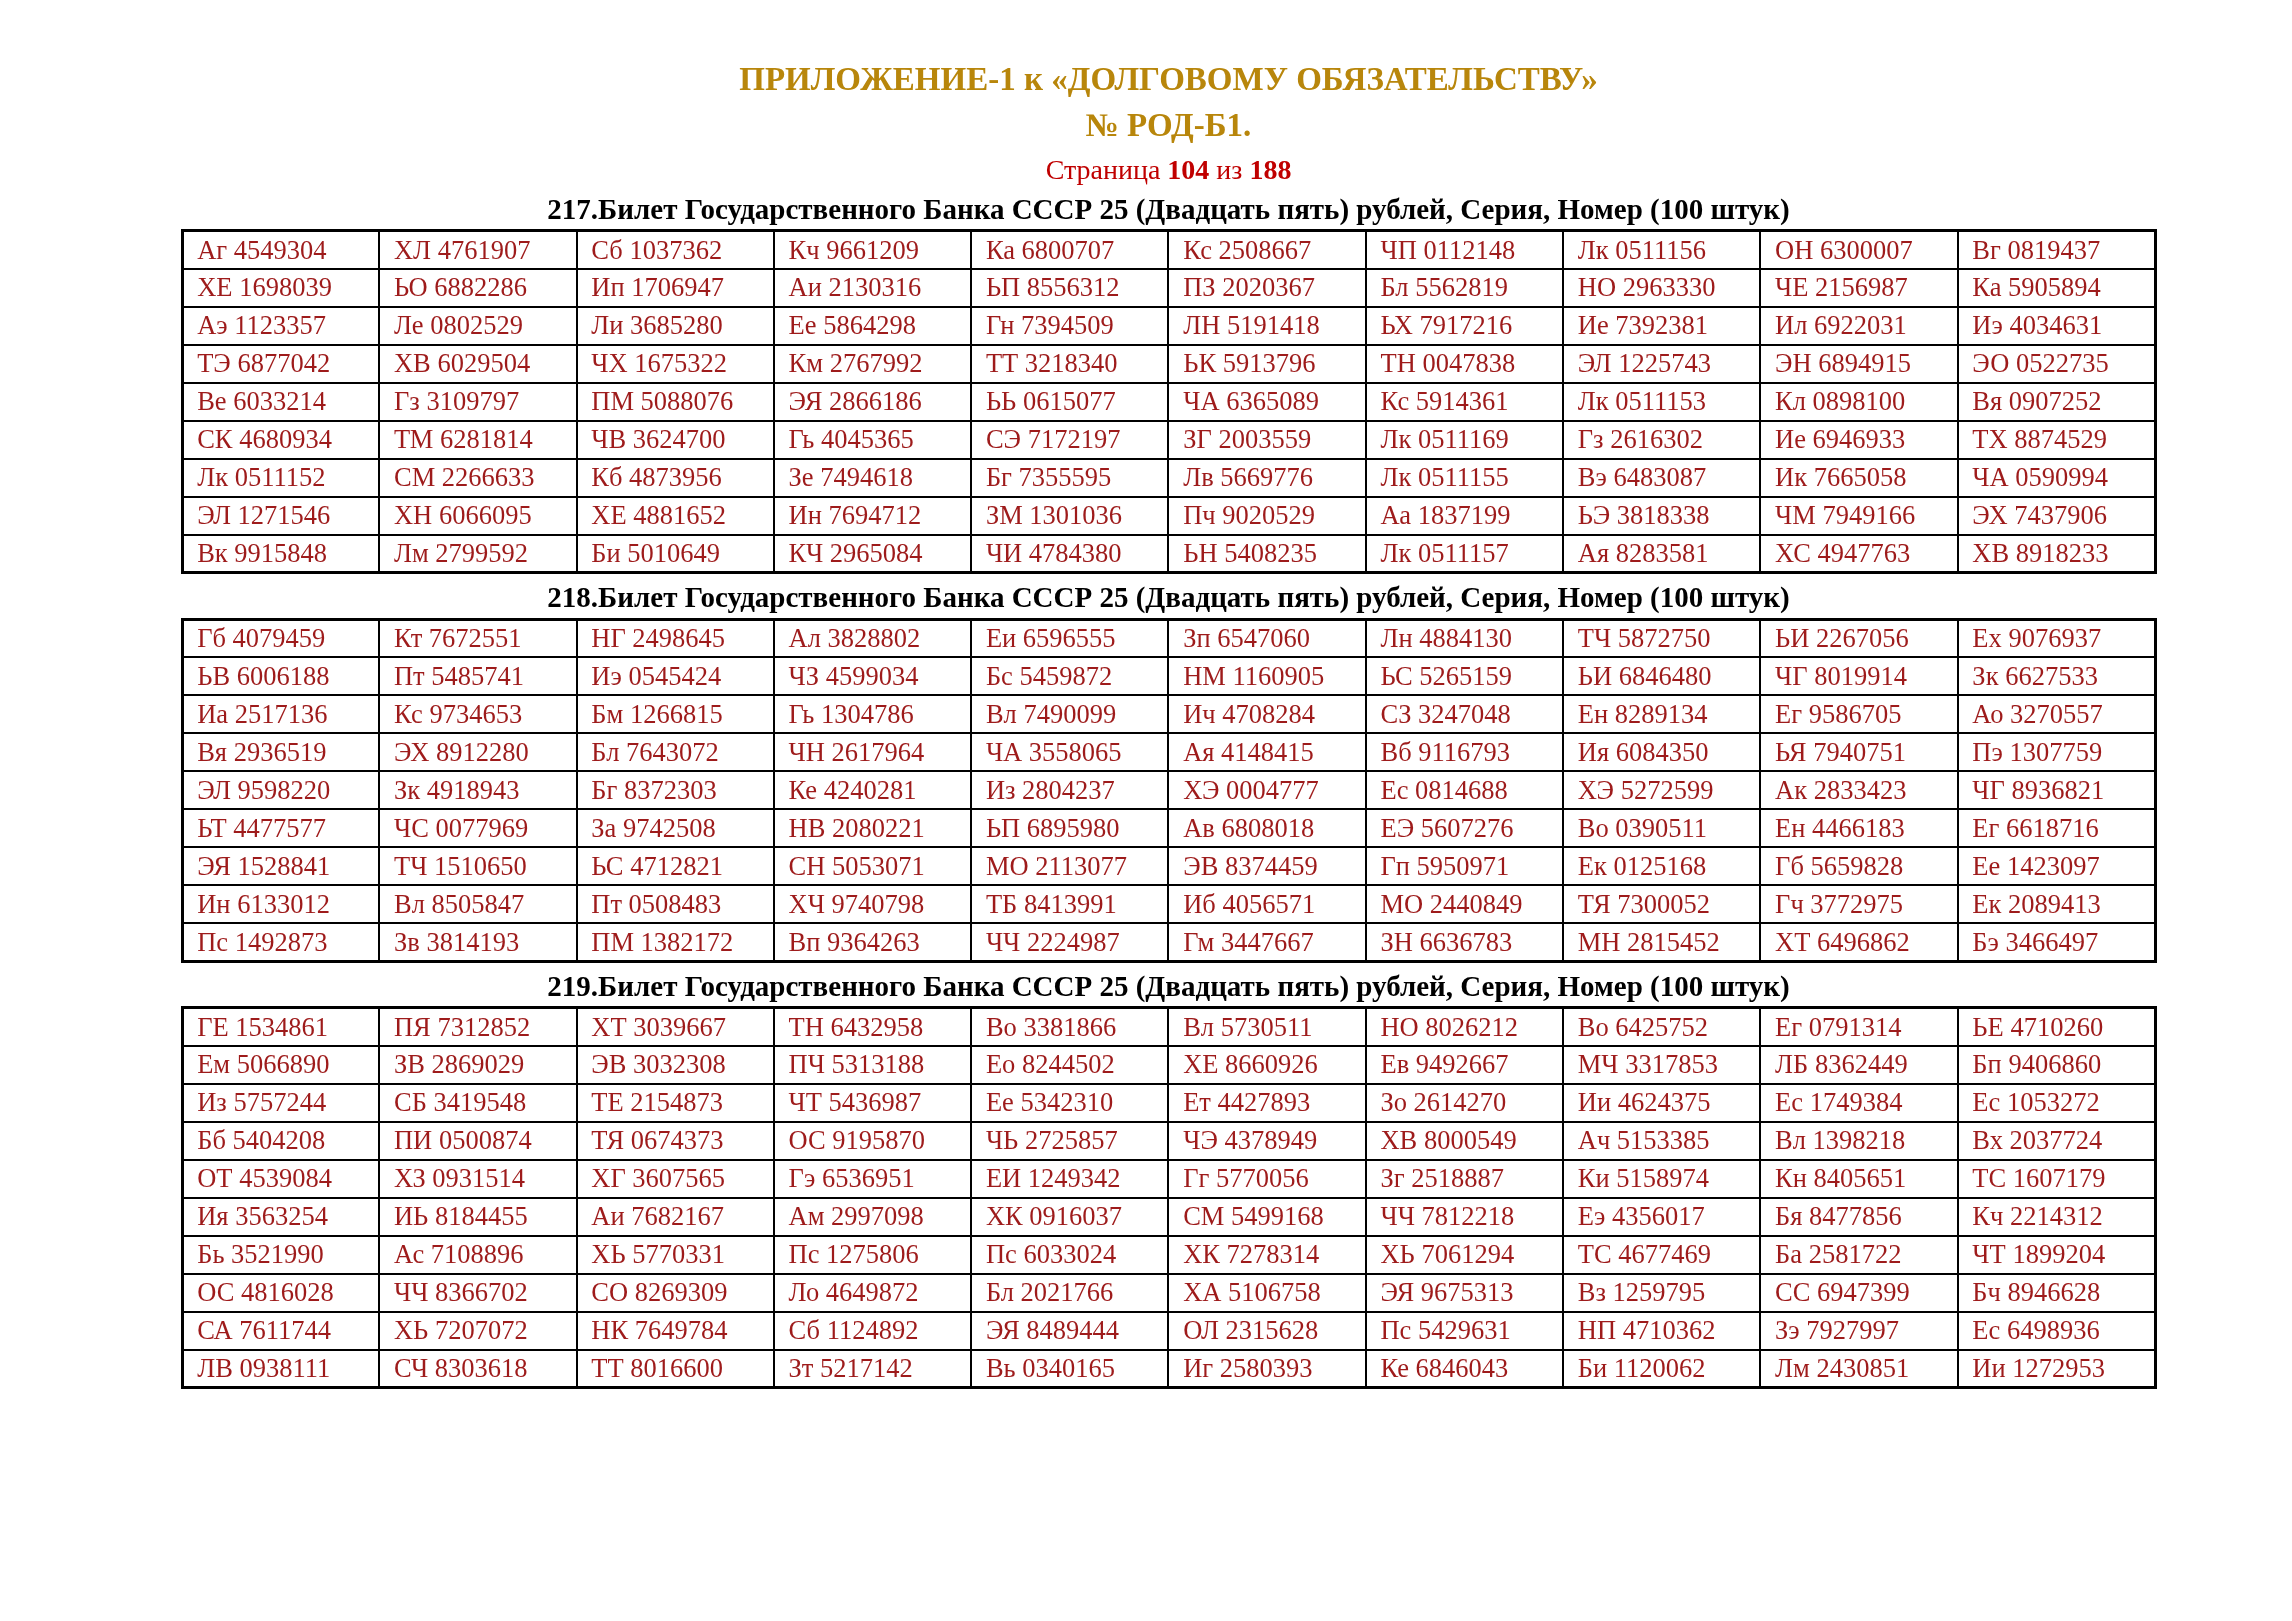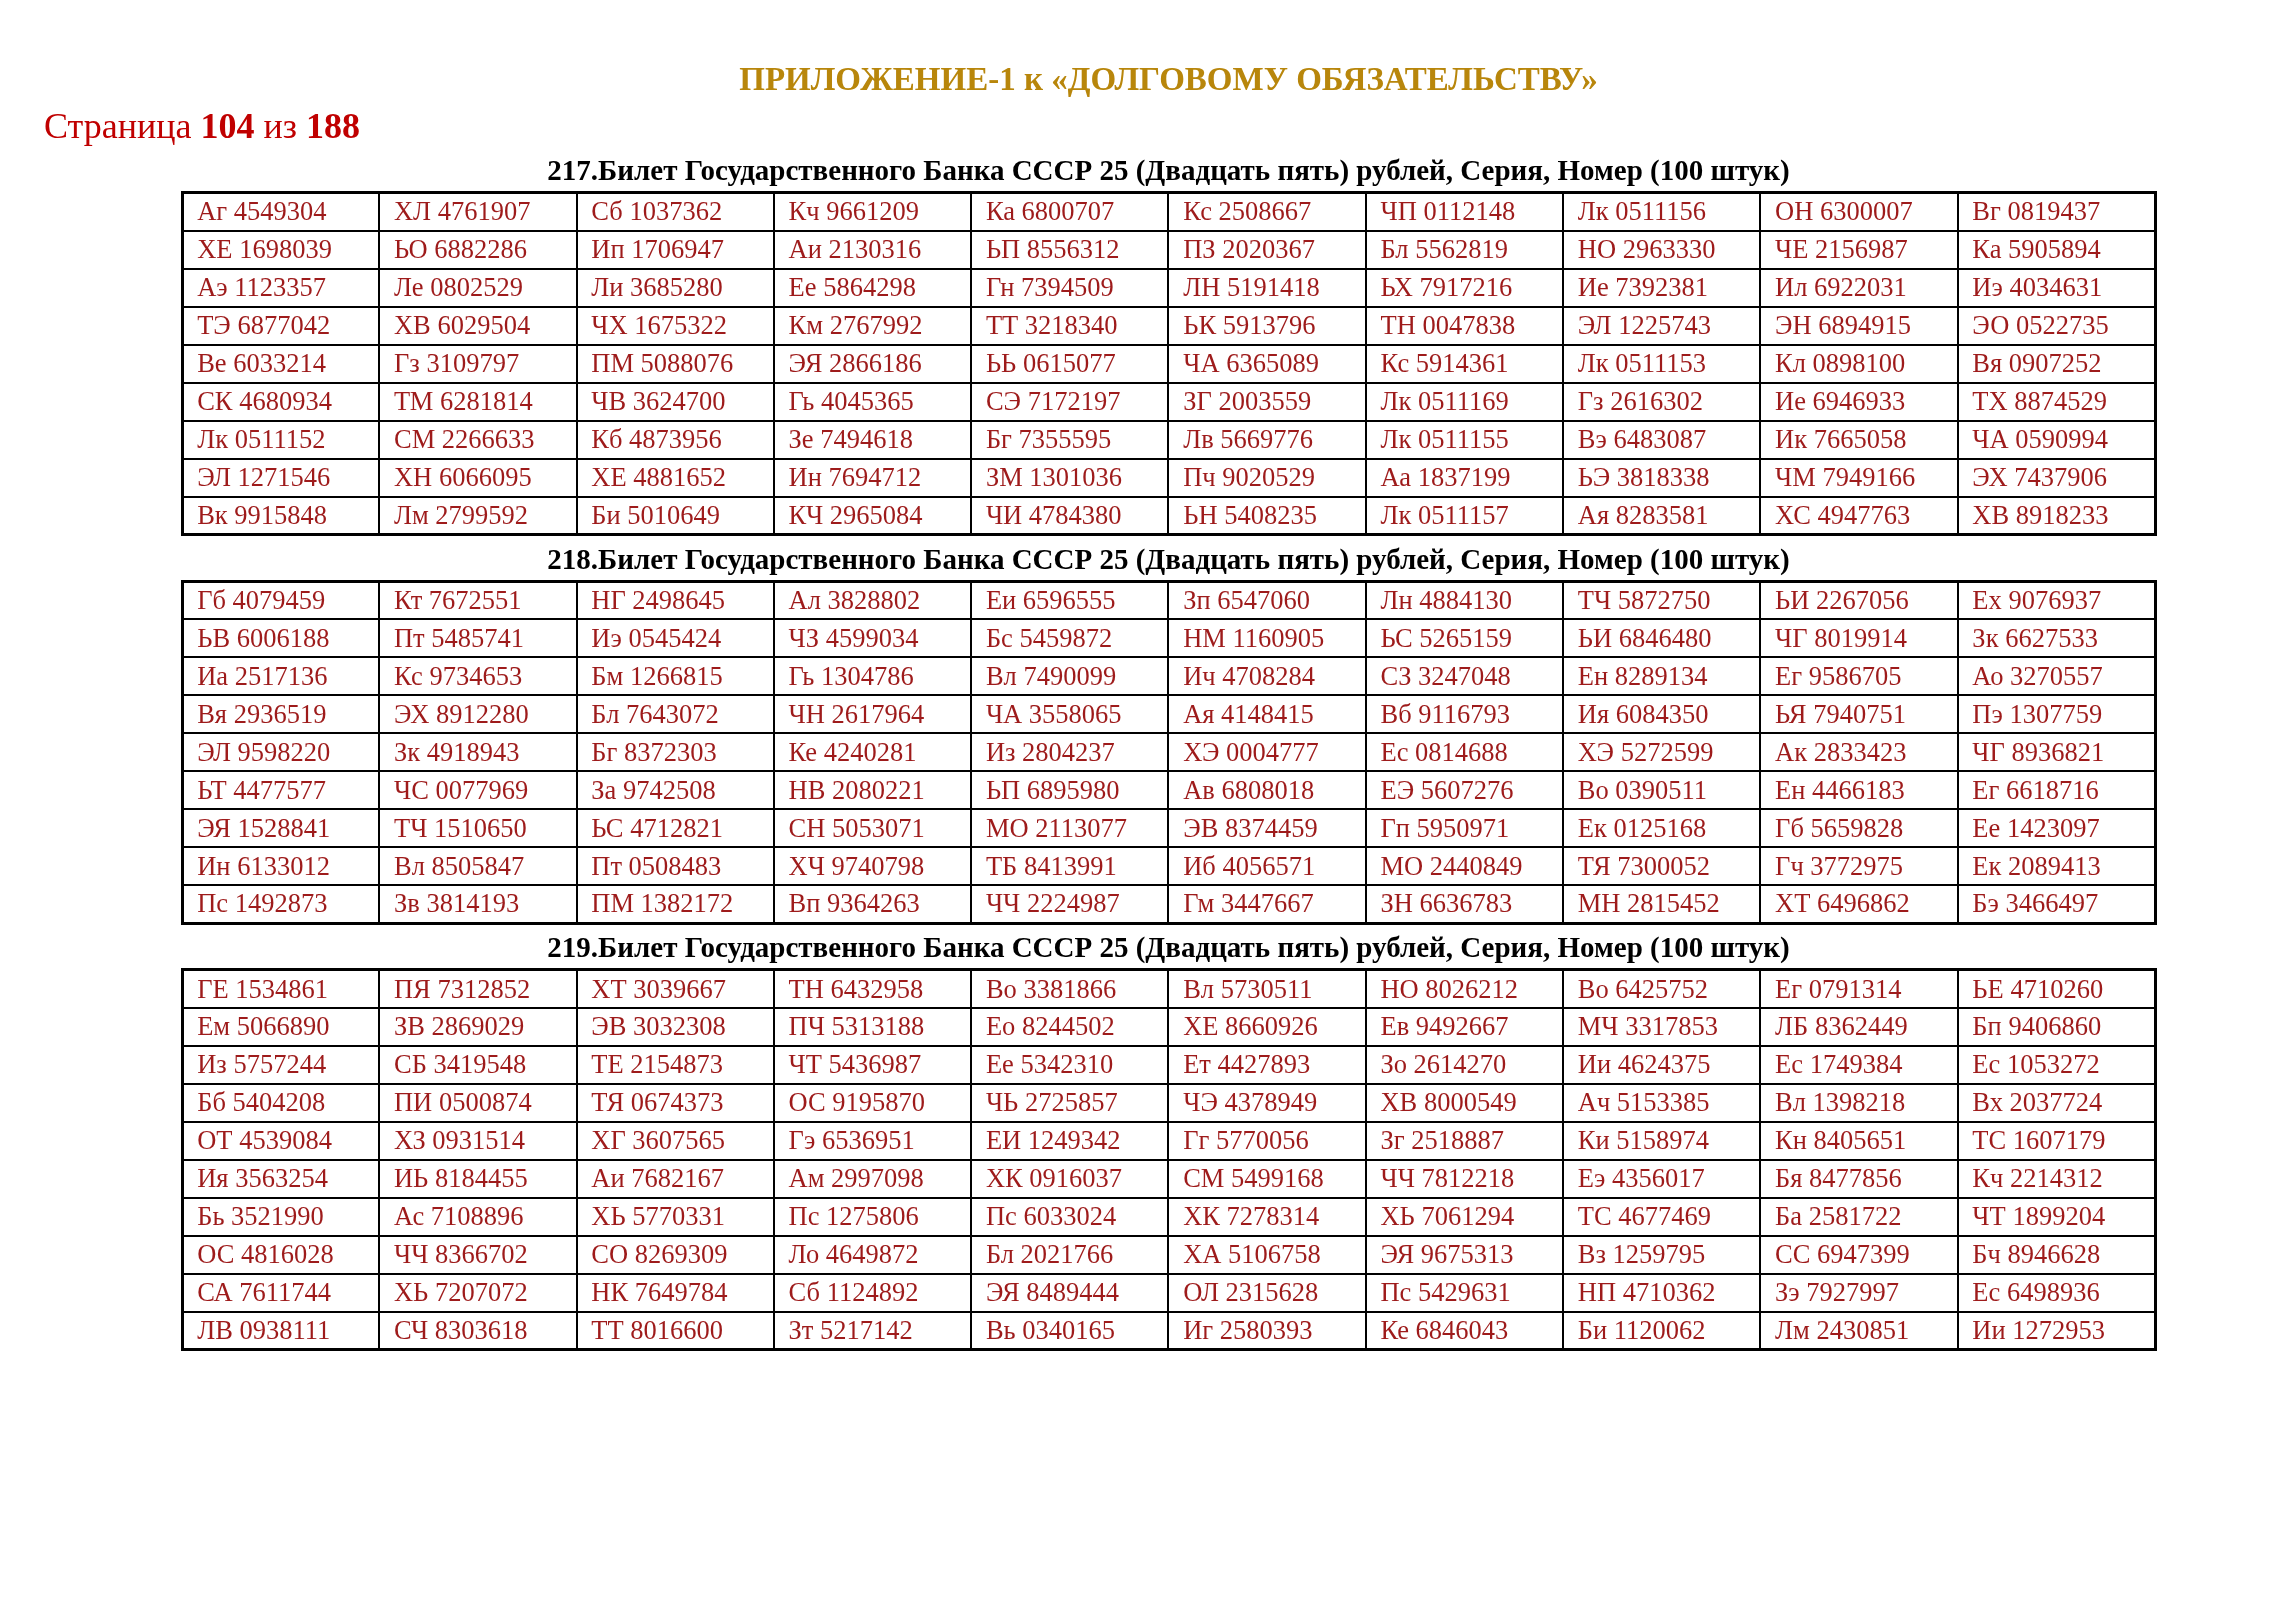--- a/index.html
+++ b/index.html
@@ -34,23 +34,23 @@
   }
   .doc-subtitle{
     text-align:center;
     color:var(--gold);
     font-weight:bold;
     font-size:33px;
     line-height:1.2;
     margin:0 0 7.8px 0;
   }
   .page-counter{
-    text-align:left;
+    text-align:center;
     color:var(--page-red);
-    font-size:36px;
+    font-size:28px;
     line-height:1.15;
     margin:0 0 5.9px 0;
     font-family:Liberation Serif, serif;
   }
   .page-counter .num{font-weight:bold;}
   .section-title{
     text-align:center;
     color:var(--ink);
     font-weight:bold;
     font-size:29px;
@@ -75,20 +75,21 @@
     vertical-align:middle;
   }
 </style>
 </head>
 <body>
 
 <div class="page">
 
   <div class="doc-title">ПРИЛОЖЕНИЕ-1 к «ДОЛГОВОМУ ОБЯЗАТЕЛЬСТВУ»</div>
 
+  <div class="doc-subtitle">№ РОД-Б1.</div>
 
   <div class="page-counter">
     <span>Страница</span>
     <span class="num">104</span>
     <span>из</span>
     <span class="num">188</span>
   </div>
 
   <section>
     <div class="section-title">217.Билет Государственного Банка СССР 25 (Двадцать пять) рублей, Серия, Номер (100 штук)</div>

